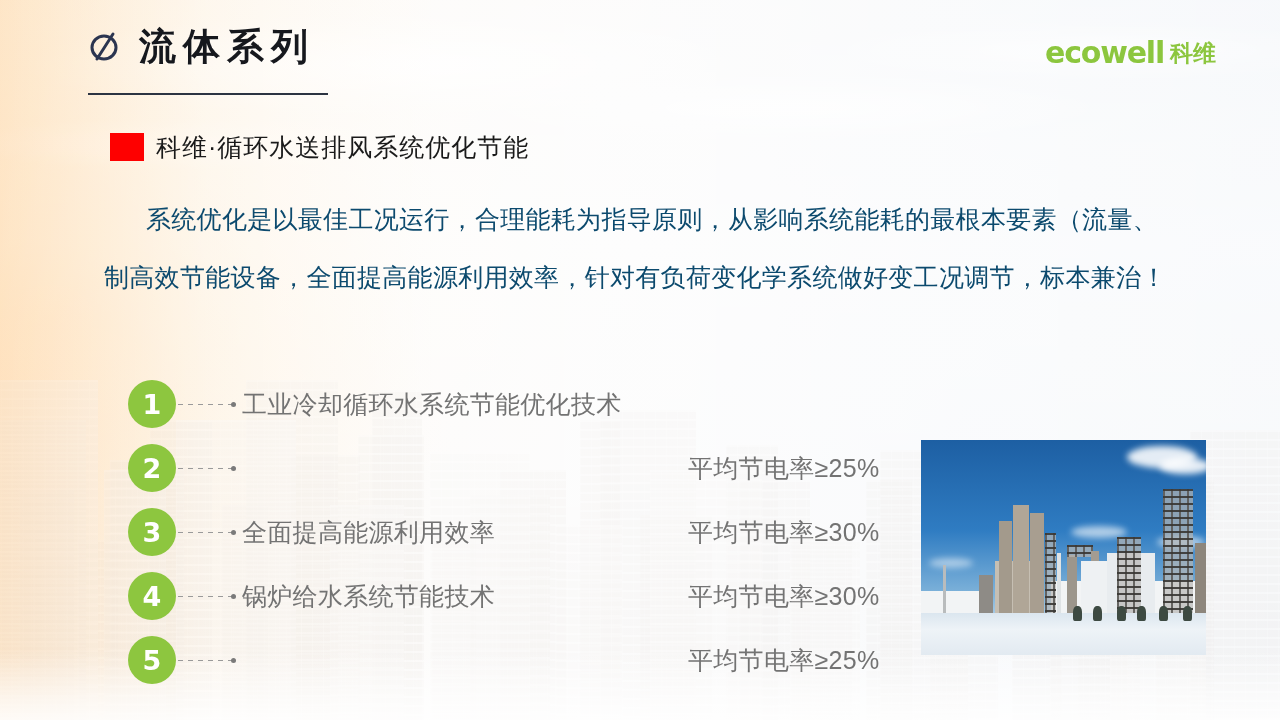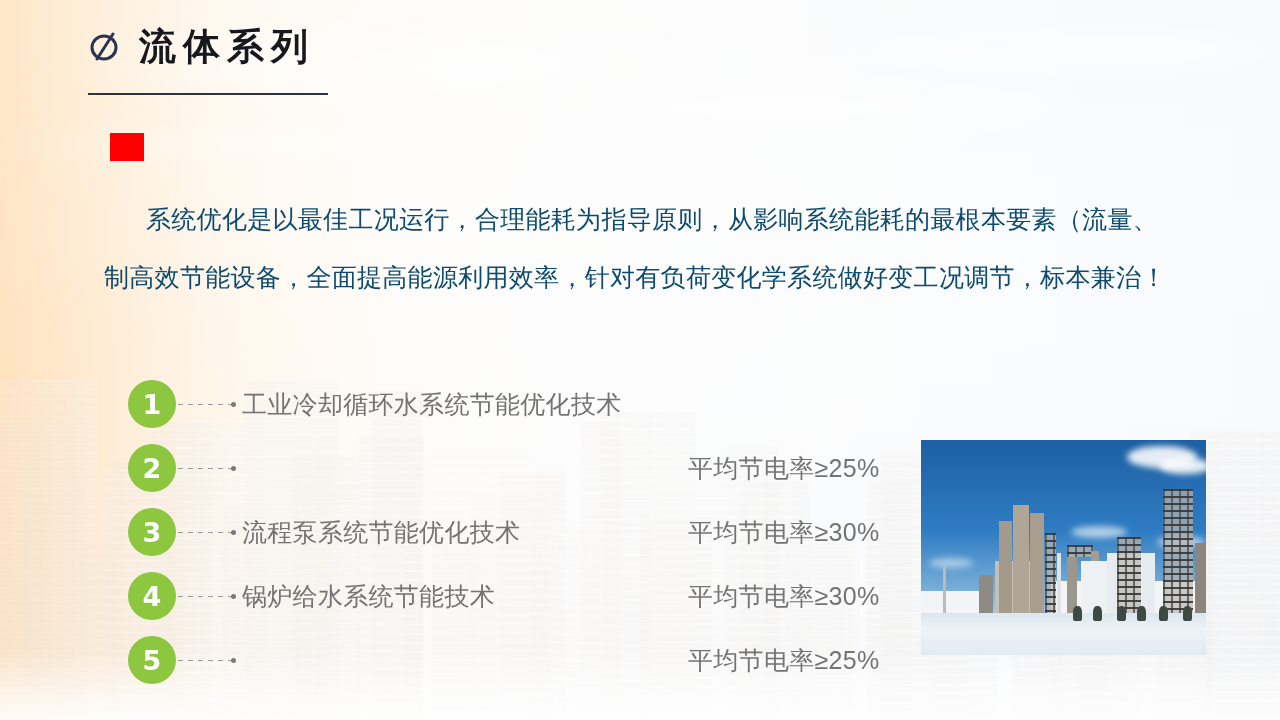--- a/index.html
+++ b/index.html
@@ -289,24 +289,29 @@
       <span class="title-icon">
         <svg width="34" height="34" viewBox="0 0 34 34" aria-hidden="true">
           <ellipse cx="16" cy="17.5" rx="12" ry="11.5" fill="none" stroke="#2b3550" stroke-width="3"></ellipse>
           <line x1="9" y1="29" x2="25" y2="4" stroke="#2b3550" stroke-width="3" stroke-linecap="round"></line>
         </svg>
       </span>
       <span class="title-text">流体系列</span>
     </div>
     <div class="title-rule"></div>
 
+    <div class="logo">
+      <span class="logo-mark">ecowell</span>
+      <span class="logo-cn">科维</span>
+    </div>
   </div>
 
   <div class="section-head">
     <span class="red-square"></span>
+    <span class="section-title">科维·循环水送排风系统优化节能</span>
   </div>
 
   <div class="para">
     <span class="ln first">系统优化是以最佳工况运行，合理能耗为指导原则，从影响系统能耗的最根本要素（流量、</span>
     <span class="ln">制高效节能设备，全面提高能源利用效率，针对有负荷变化学系统做好变工况调节，标本兼治！</span>
   </div>
 
   <div class="list">
     <div class="row">
       <span class="bullet">1</span>
@@ -319,21 +324,21 @@
       <span class="bullet">2</span>
       <span class="dash"></span>
       <span class="row-text">
         <span class="row-rate">平均节电率≥25%</span>
       </span>
     </div>
     <div class="row">
       <span class="bullet">3</span>
       <span class="dash"></span>
       <span class="row-text">
-        <span class="row-name">流程泵系统节能优化技术</span>
+        <span class="row-name">全面提高能源利用效率</span>
         <span class="row-rate">平均节电率≥30%</span>
       </span>
     </div>
     <div class="row">
       <span class="bullet">4</span>
       <span class="dash"></span>
       <span class="row-text">
         <span class="row-name">锅炉给水系统节能技术</span>
         <span class="row-rate">平均节电率≥30%</span>
       </span>

